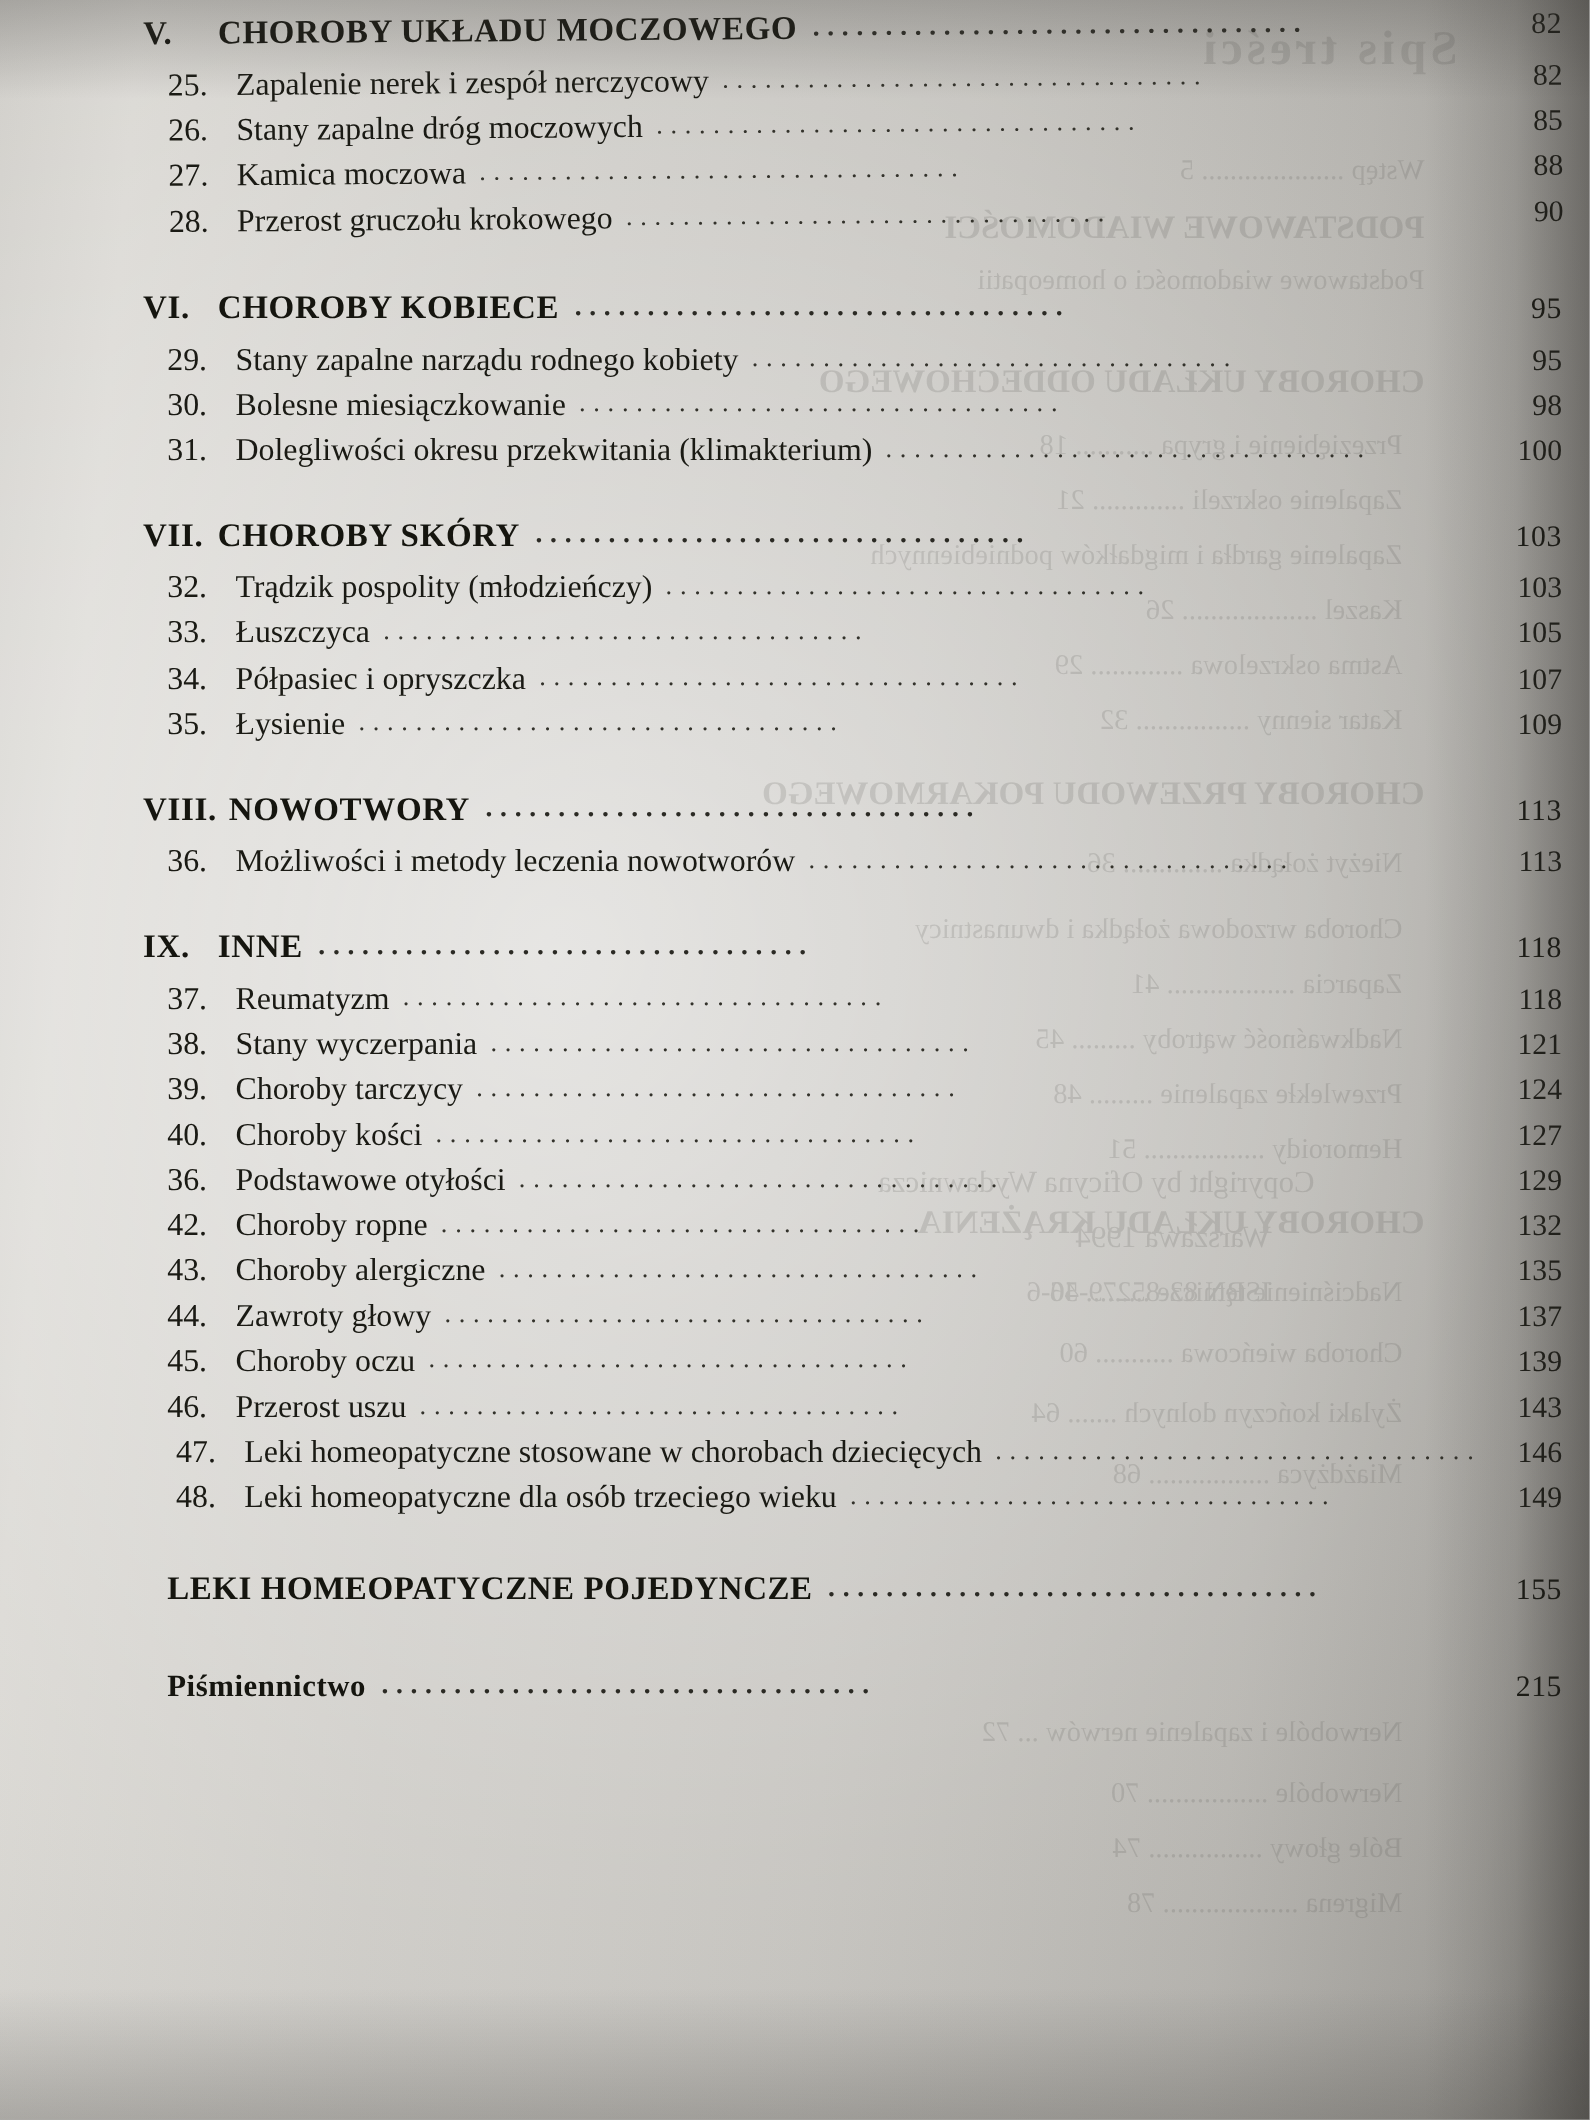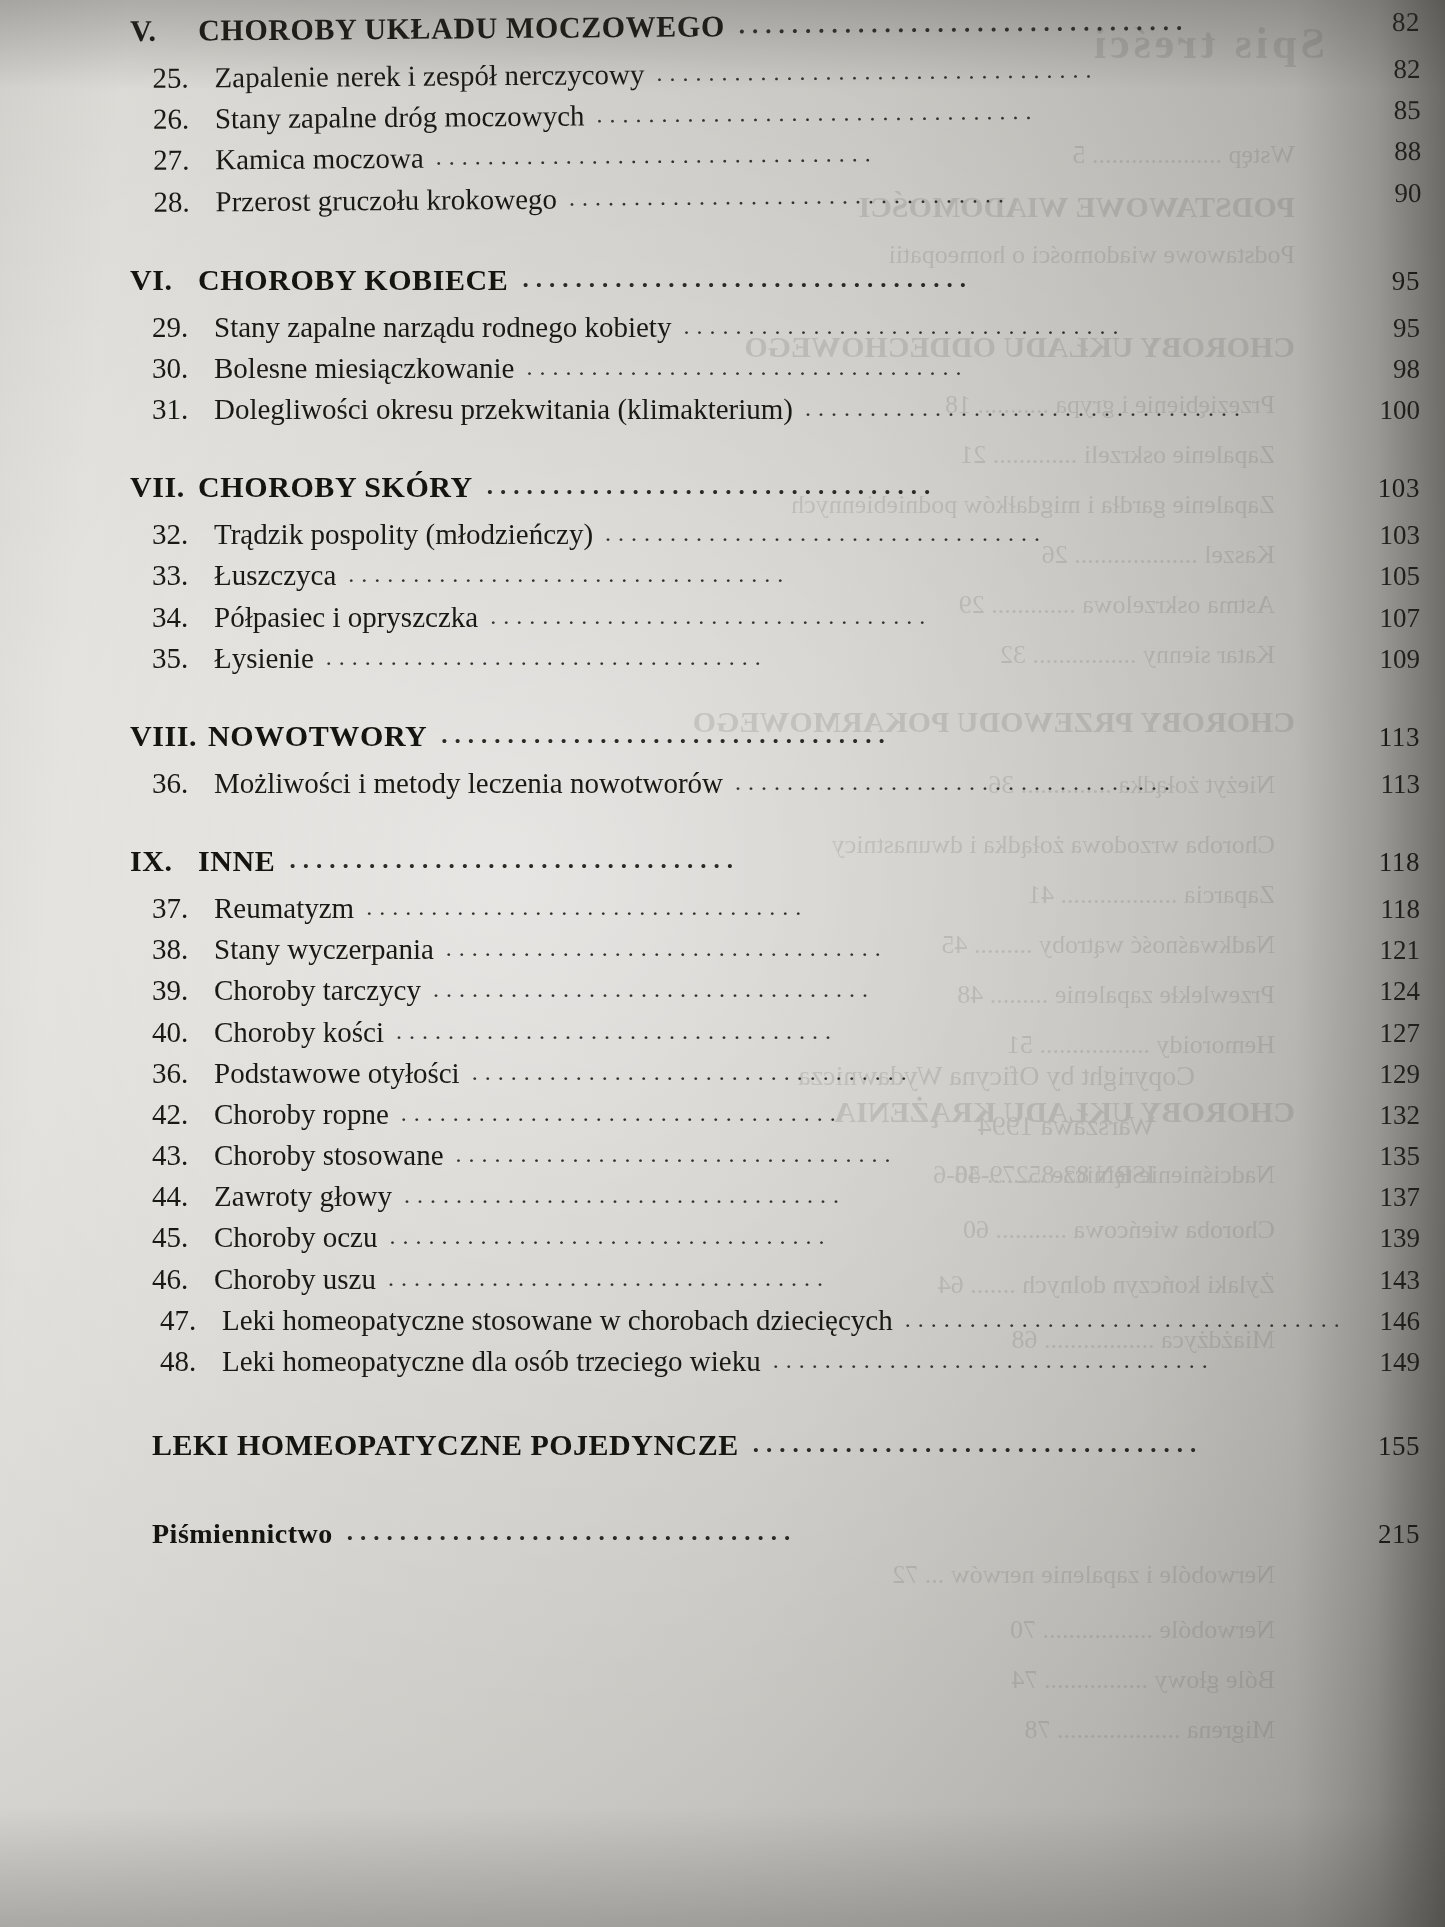--- a/index.html
+++ b/index.html
@@ -377,39 +377,39 @@
             <span class="pg">129</span>
           </div>
           <div class="ent-row">
             <span class="num">42.</span>
             <span class="title">Choroby ropne</span>
             <span class="dots">..................................</span>
             <span class="pg">132</span>
           </div>
           <div class="ent-row">
             <span class="num">43.</span>
-            <span class="title">Choroby stosowane</span>
+            <span class="title">Choroby alergiczne</span>
             <span class="dots">..................................</span>
             <span class="pg">135</span>
           </div>
           <div class="ent-row">
             <span class="num">44.</span>
             <span class="title">Zawroty głowy</span>
             <span class="dots">..................................</span>
             <span class="pg">137</span>
           </div>
           <div class="ent-row">
             <span class="num">45.</span>
             <span class="title">Choroby oczu</span>
             <span class="dots">..................................</span>
             <span class="pg">139</span>
           </div>
           <div class="ent-row">
             <span class="num">46.</span>
-            <span class="title">Choroby uszu</span>
+            <span class="title">Przerost uszu</span>
             <span class="dots">..................................</span>
             <span class="pg">143</span>
           </div>
           <div class="ent-row" style="margin-left:8px;">
             <span class="num">47.</span>
             <span class="title">Leki homeopatyczne stosowane w chorobach dziecięcych</span>
             <span class="dots">..................................</span>
             <span class="pg">146</span>
           </div>
           <div class="ent-row" style="margin-left:8px;">

